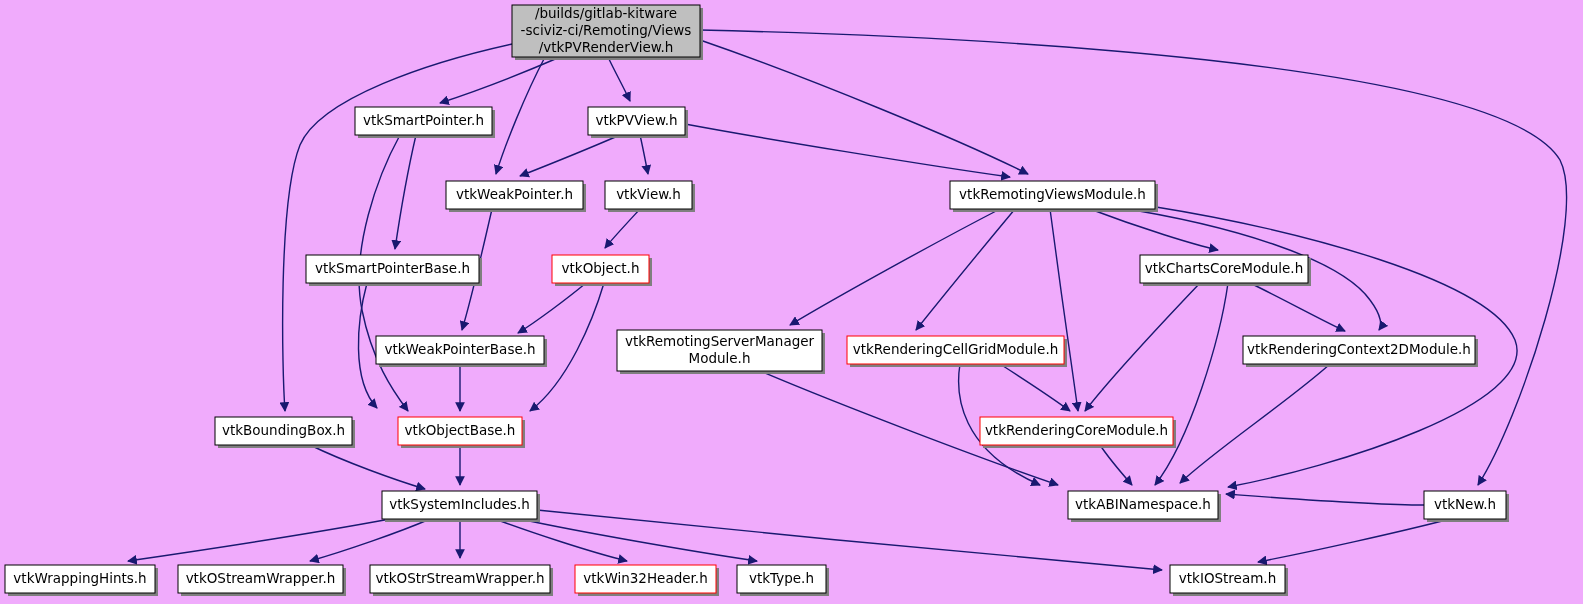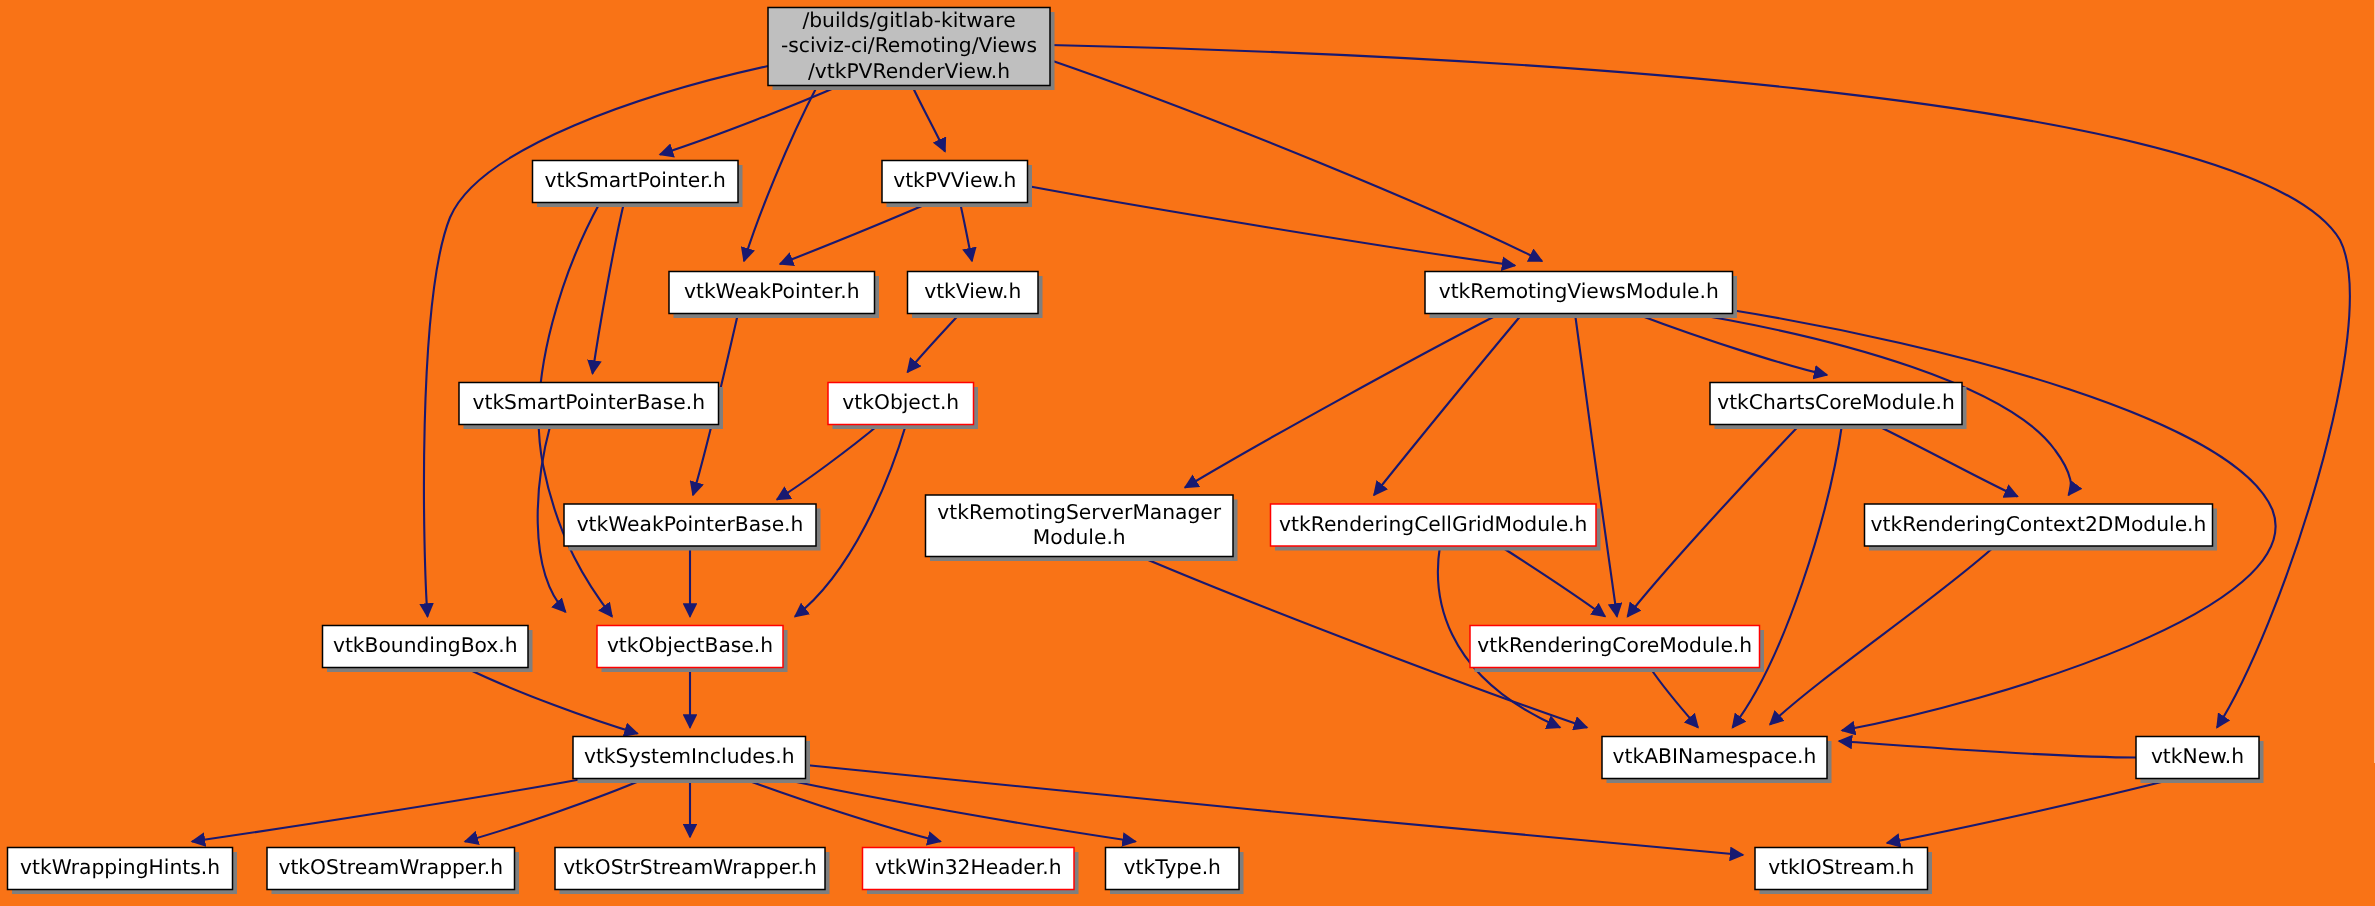--- a/index.html
+++ b/index.html
@@ -4,21 +4,21 @@
 <style>
   html, body {
     margin: 0;
     padding: 0;
     background: #ffffff;
   }
   #graph-root {
     position: relative;
     width: 1583px;
     height: 604px;
-    background: #f97316;
+    background: #f0abfc;
     font-family: "DejaVu Sans", sans-serif;
   }
   svg.graph-canvas {
     position: absolute;
     left: 0;
     top: 0;
     width: 1583px;
     height: 604px;
     overflow: visible;
   }

